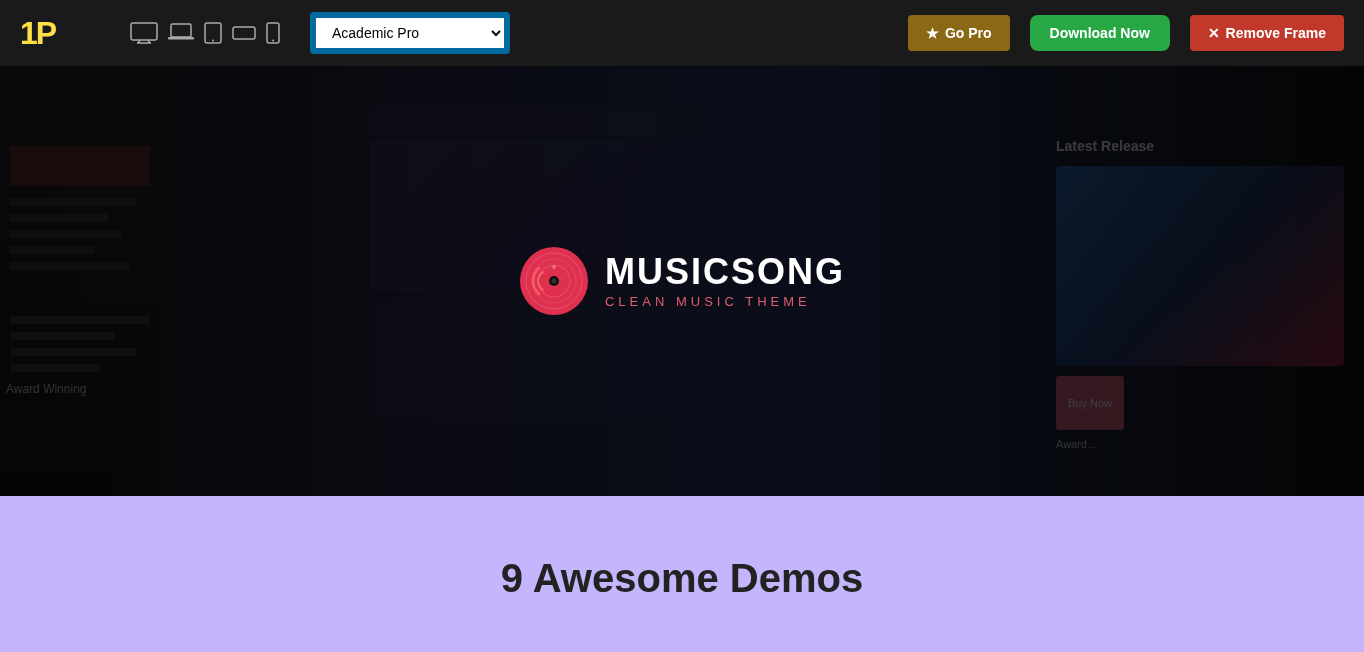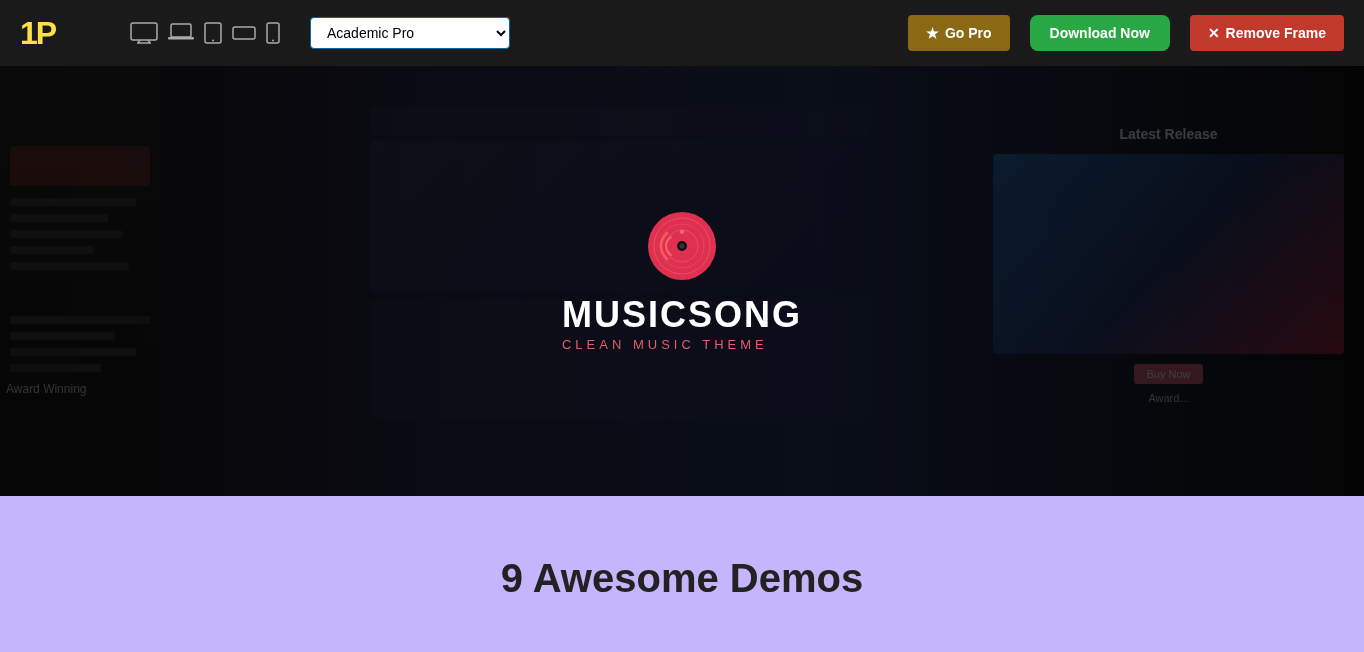--- a/index.html
+++ b/index.html
@@ -29,21 +29,21 @@
       letter-spacing: -2px;
     }
     .device-icons {
       display: flex;
       align-items: center;
       gap: 10px;
       margin-left: 10px;
     }
     .theme-select {
       background: #fff;
-      border: 1px solid #0369a1;
+      border: 6px solid #0369a1;
       border-radius: 4px;
       padding: 6px 12px;
       font-size: 14px;
       width: 200px;
       cursor: pointer;
       appearance: auto;
       margin-left: 10px;
     }
     .spacer { flex: 1; }
     .btn-go-pro {
@@ -127,21 +127,20 @@
       flex-direction: column;
       align-items: center;
       justify-content: center;
       gap: 24px;
       z-index: 5;
     }
     .brand-logo {
       display: flex;
       align-items: center;
       gap: 16px;
-      flex-direction: column;
     }
     .vinyl-icon {
       width: 70px;
       height: 70px;
     }
     .brand-text {
       display: flex;
       flex-direction: column;
     }
     .brand-name {
@@ -217,44 +216,43 @@
       height: 150px;
       background: linear-gradient(135deg, #2a2a4a, #1a1a3a);
       border-radius: 4px;
       margin-bottom: 8px;
     }
 
     
     .right-items {
       position: absolute;
       right: 20px;
-      top: 60px;
-      width: 351px;
+      top: 72px;
+      width: 288px;
       opacity: 0.5;
-      text-align: center;
     }
     .right-title {
       color: #eee;
       font-size: 14px;
       font-weight: 700;
       margin-bottom: 12px;
     }
     .right-img {
       width: 100%;
       height: 200px;
       background: linear-gradient(180deg, #1a3050, #0d1a2e);
       border-radius: 4px;
       margin-bottom: 10px;
     }
     .right-btn {
       display: inline-block;
       background: #e05c6e;
       color: #fff;
       font-size: 11px;
-      padding: 4px 12px;
+      padding: 21px 12px;
       border-radius: 3px;
     }
 
     
     .award-text {
       position: absolute;
       left: 6px;
       bottom: 100px;
       color: #ccc;
       font-size: 12px;

